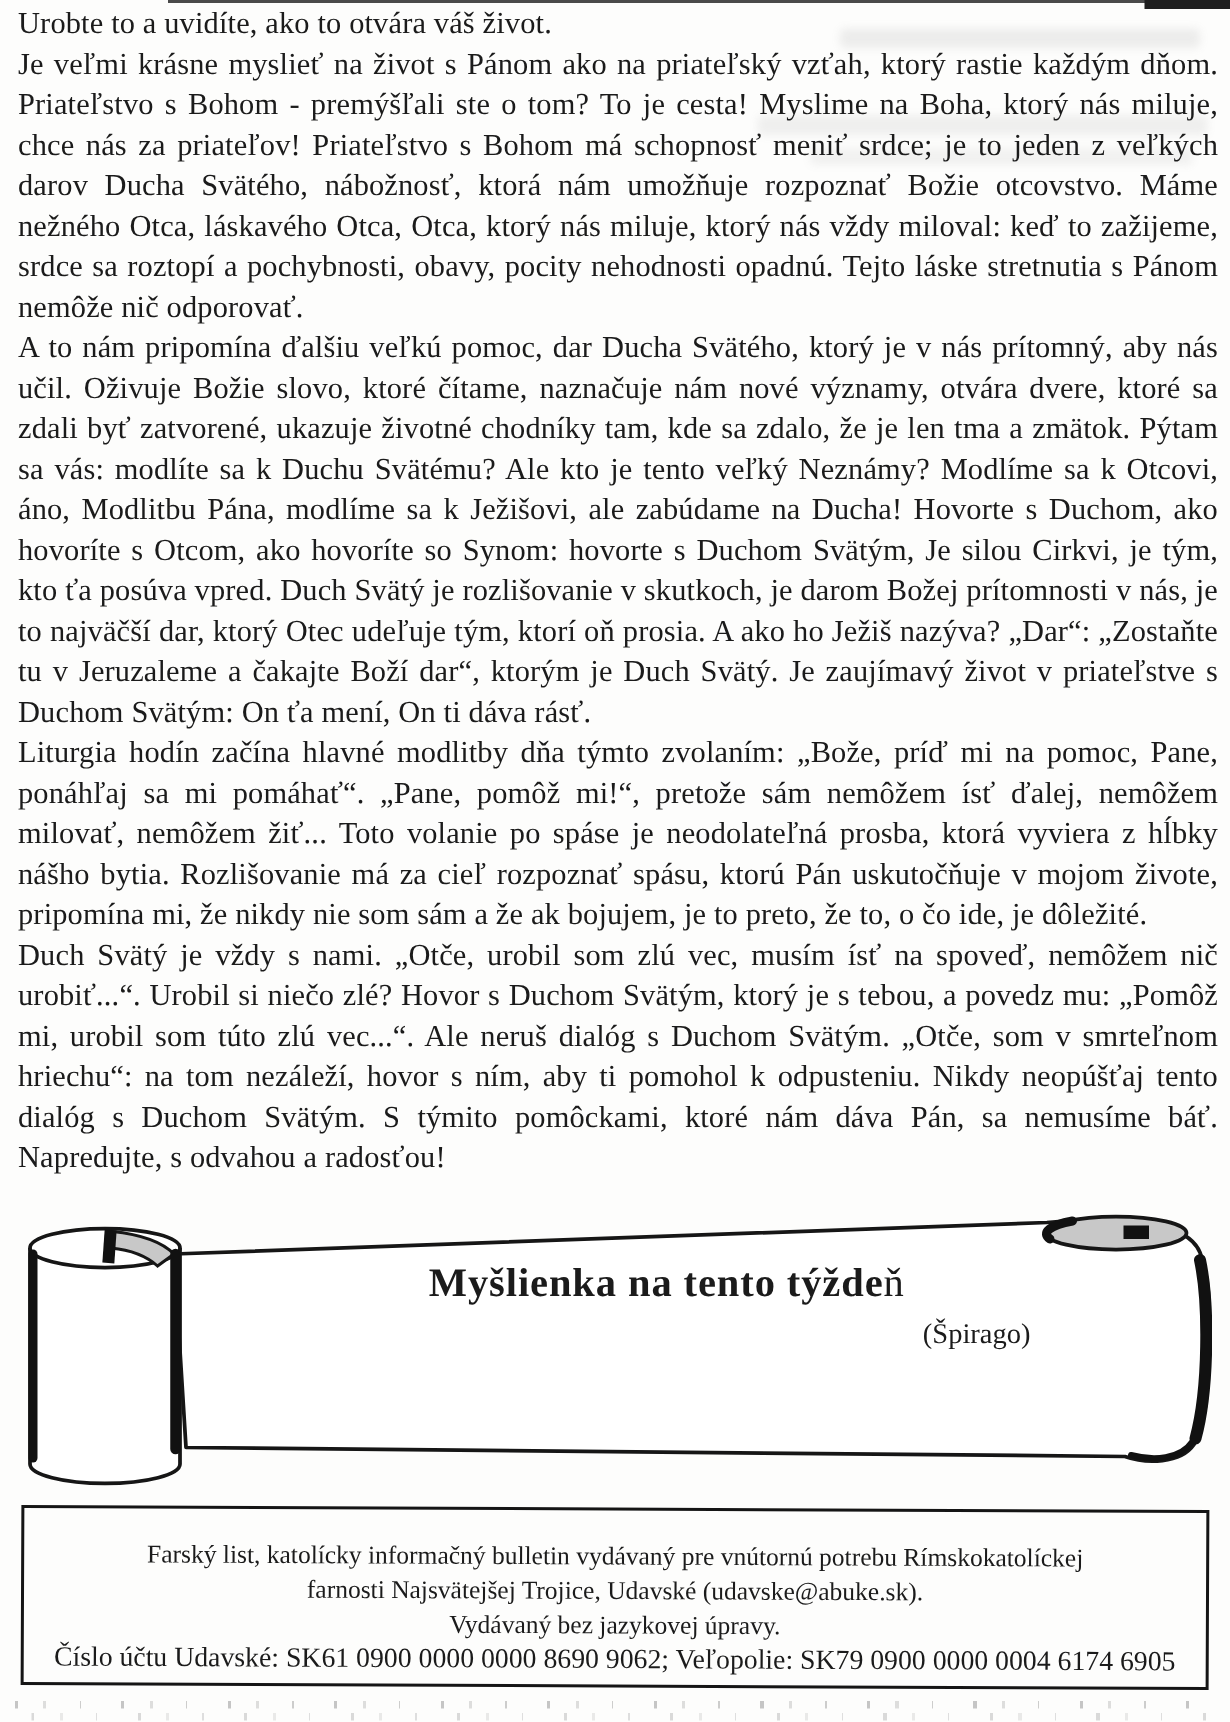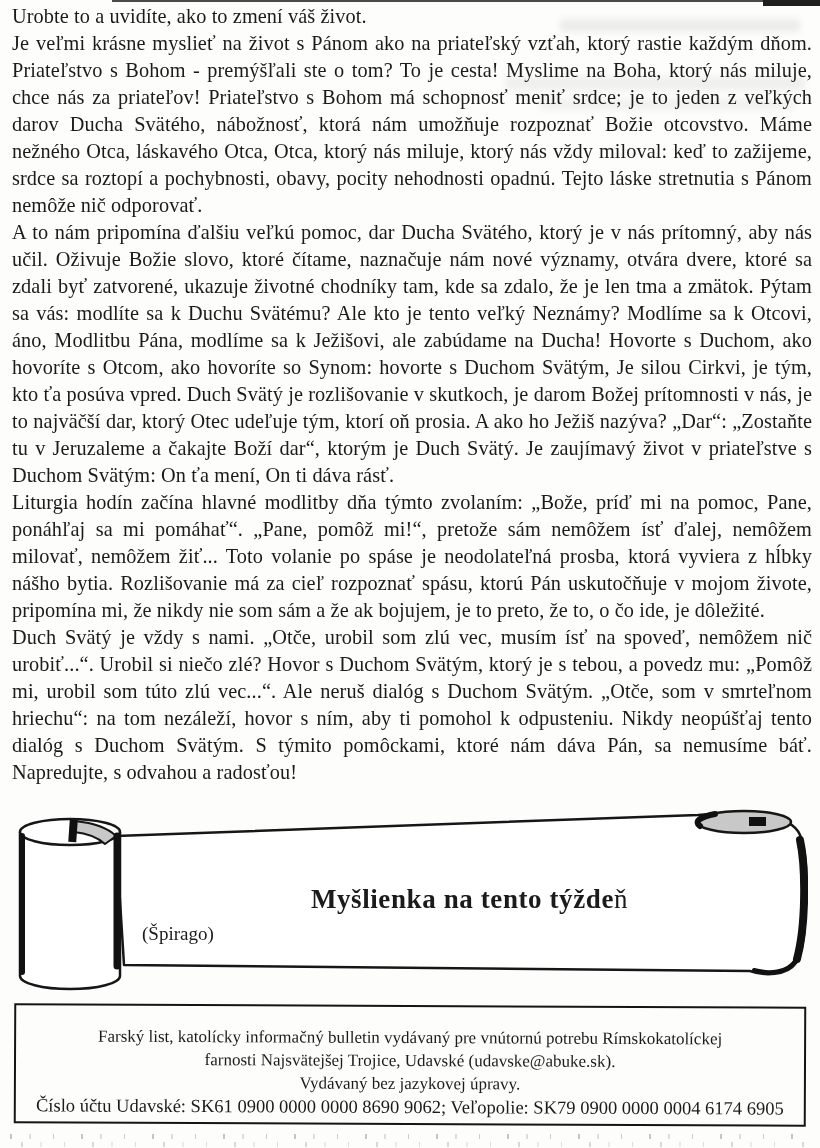--- a/index.html
+++ b/index.html
@@ -51,34 +51,33 @@
   }
   .body-text p { margin: 0; }
 
   
   .scroll-banner {
     position: absolute; left: 12px; top: 808px;
     width: 796px; height: 192px;
   }
   .scroll-banner svg { position: absolute; left: 0; top: 0; }
   .scroll-content {
-    position: absolute; left: 130px; top: 24px; width: 655px;
+    position: absolute; left: 105px; top: 24px; width: 655px;
     text-align: center;
-    margin-top: 44px;
   }
   .scroll-title {
     margin: 8px 0 6px 0;
     font-size: 27px; font-weight: bold;
     letter-spacing: .6px;
   }
   .scroll-title .tail { font-weight: normal; }
   .quote-line { margin: 0; font-size: 20px; line-height: 27px; }
   .attribution {
     margin: 8px 85px 0 0; font-size: 19px;
-    text-align: left;
+    text-align: right;
   }
 
   
   .imprint-box {
     position: absolute; left: 14px; top: 1005px;
     width: 792px; height: 120px;
     border: 2px solid #151515;
     box-sizing: border-box;
     text-align: center;
     transform: rotate(0.25deg);
@@ -94,21 +93,21 @@
 
 <div class="page">
 
   <div class="top-rule"></div>
   <div class="top-rule-thick"></div>
   <div class="ghost g1"></div>
   <div class="ghost g2"></div>
   <div class="ghost g3"></div>
 
   <section class="body-text">
-    <p>Urobte to a uvidíte, ako to zmení váš život.</p>
+    <p>Urobte to a uvidíte, ako to otvára váš život.</p>
     <p>Je veľmi krásne myslieť na život s Pánom ako na priateľský vzťah, ktorý rastie každým dňom. Priateľstvo s Bohom - premýšľali ste o tom? To je cesta! Myslime na Boha, ktorý nás miluje, chce nás za priateľov! Priateľstvo s Bohom má schopnosť meniť srdce; je to jeden z veľkých darov Ducha Svätého, nábožnosť, ktorá nám umožňuje rozpoznať Božie otcovstvo. Máme nežného Otca, láskavého Otca, Otca, ktorý nás miluje, ktorý nás vždy miloval: keď to zažijeme, srdce sa roztopí a pochybnosti, obavy, pocity nehodnosti opadnú. Tejto láske stretnutia s Pánom nemôže nič odporovať.</p>
     <p>A to nám pripomína ďalšiu veľkú pomoc, dar Ducha Svätého, ktorý je v nás prítomný, aby nás učil. Oživuje Božie slovo, ktoré čítame, naznačuje nám nové významy, otvára dvere, ktoré sa zdali byť zatvorené, ukazuje životné chodníky tam, kde sa zdalo, že je len tma a zmätok. Pýtam sa vás: modlíte sa k Duchu Svätému? Ale kto je tento veľký Neznámy? Modlíme sa k Otcovi, áno, Modlitbu Pána, modlíme sa k Ježišovi, ale zabúdame na Ducha! Hovorte s Duchom, ako hovoríte s Otcom, ako hovoríte so Synom: hovorte s Duchom Svätým, Je silou Cirkvi, je tým, kto ťa posúva vpred. Duch Svätý je rozlišovanie v skutkoch, je darom Božej prítomnosti v nás, je to najväčší dar, ktorý Otec udeľuje tým, ktorí oň prosia. A ako ho Ježiš nazýva? „Dar“: „Zostaňte tu v Jeruzaleme a čakajte Boží dar“, ktorým je Duch Svätý. Je zaujímavý život v priateľstve s Duchom Svätým: On ťa mení, On ti dáva rásť.</p>
     <p>Liturgia hodín začína hlavné modlitby dňa týmto zvolaním: „Bože, príď mi na pomoc, Pane, ponáhľaj sa mi pomáhať“. „Pane, pomôž mi!“, pretože sám nemôžem ísť ďalej, nemôžem milovať, nemôžem žiť... Toto volanie po spáse je neodolateľná prosba, ktorá vyviera z hĺbky nášho bytia. Rozlišovanie má za cieľ rozpoznať spásu, ktorú Pán uskutočňuje v mojom živote, pripomína mi, že nikdy nie som sám a že ak bojujem, je to preto, že to, o čo ide, je dôležité.</p>
     <p>Duch Svätý je vždy s nami. „Otče, urobil som zlú vec, musím ísť na spoveď, nemôžem nič urobiť...“. Urobil si niečo zlé? Hovor s Duchom Svätým, ktorý je s tebou, a povedz mu: „Pomôž mi, urobil som túto zlú vec...“. Ale neruš dialóg s Duchom Svätým. „Otče, som v smrteľnom hriechu“: na tom nezáleží, hovor s ním, aby ti pomohol k odpusteniu. Nikdy neopúšťaj tento dialóg s Duchom Svätým. S týmito pomôckami, ktoré nám dáva Pán, sa nemusíme báť. Napredujte, s odvahou a radosťou!</p>
   </section>
 
   <div class="scroll-banner">
     <svg width="796" height="192" viewBox="0 0 796 192" aria-hidden="true">
 
       <path d="M 104 28 L 686 7 C 732 3 779 5 788 27 C 794 42 795 62 794 92

